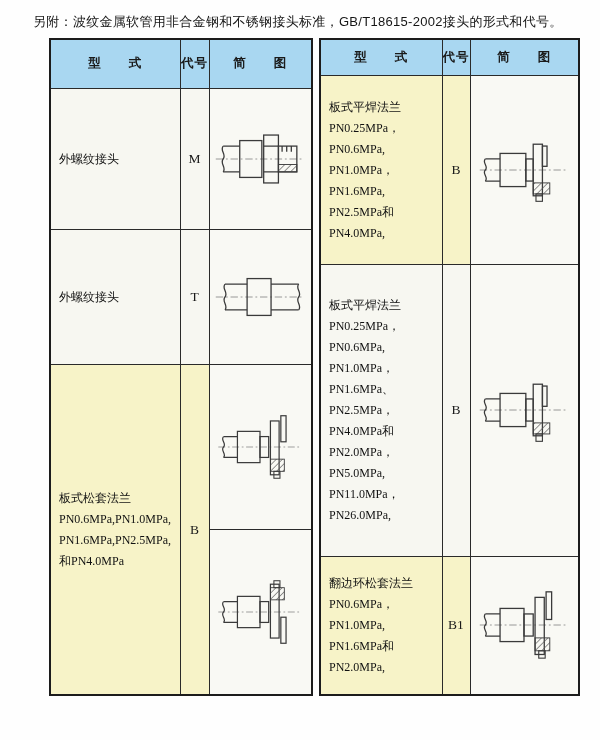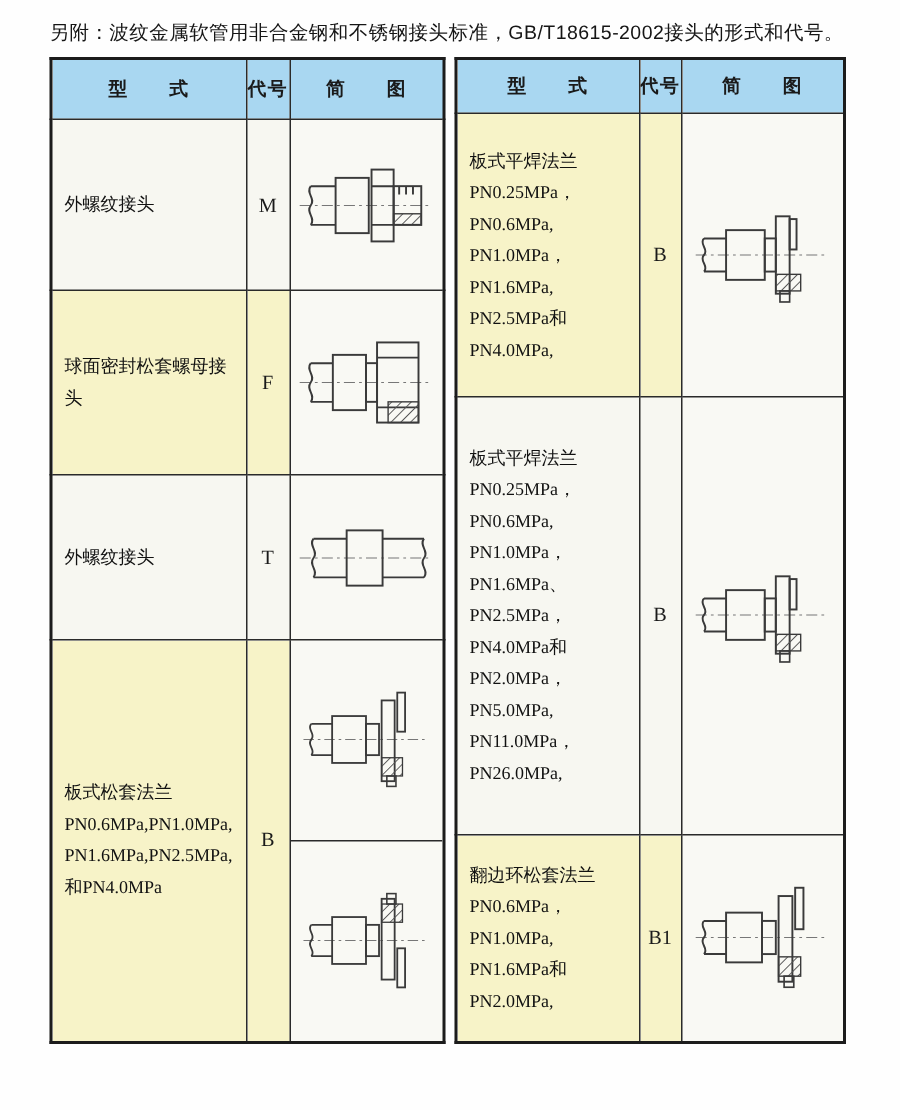--- a/index.html
+++ b/index.html
@@ -15,20 +15,21 @@
     left: 33px; top: 13px; width: 545px;
     font-size: 13px; font-weight: 400; letter-spacing: .3px;
     color: #151515;
   }
   table.spec {
     position: absolute;
     border-collapse: collapse;
     table-layout: fixed;
     border: 2px solid #1c1c1c;
     background: #f7f7f1;
+    margin-left: 16px;
   }
   #left-table  { left: 33px;  top: 38px; width: 262px; height: 658px; }
   #right-table { left: 303px; top: 38px; width: 259px; height: 658px; }
   td, th { border: 1px solid #2a2a2a; vertical-align: middle; overflow: hidden; }
   th.hdr {
     background: #a9d7f1;
     font-size: 12.5px; font-weight: 600; letter-spacing: 1px;
     height: 28px; text-align: center; color: #1a1a1a;
   }
   td.type-cell {
@@ -198,31 +199,20 @@
     <td class="type-cell">外螺纹接头</td>
     <td class="code-cell">M</td>
     <td class="diag-cell">
           <div class="diag-single">
             <svg class="diag" viewBox="0 0 100 76">
               <use href="#d-male"></use>
             </svg>
           </div>
         </td>
   </tr>
-  <tr class="row-yellow" style="height:92px">
-    <td class="type-cell">球面密封松套螺母接头</td>
-    <td class="code-cell">F</td>
-    <td class="diag-cell">
-          <div class="diag-single">
-            <svg class="diag" viewBox="0 0 100 76">
-              <use href="#d-nut"></use>
-            </svg>
-          </div>
-        </td>
-  </tr>
   <tr class="row-plain" style="height:82px">
     <td class="type-cell">外螺纹接头</td>
     <td class="code-cell">T</td>
     <td class="diag-cell">
           <div class="diag-single">
             <svg class="diag" viewBox="0 0 100 76">
               <use href="#d-weld"></use>
             </svg>
           </div>
         </td>

